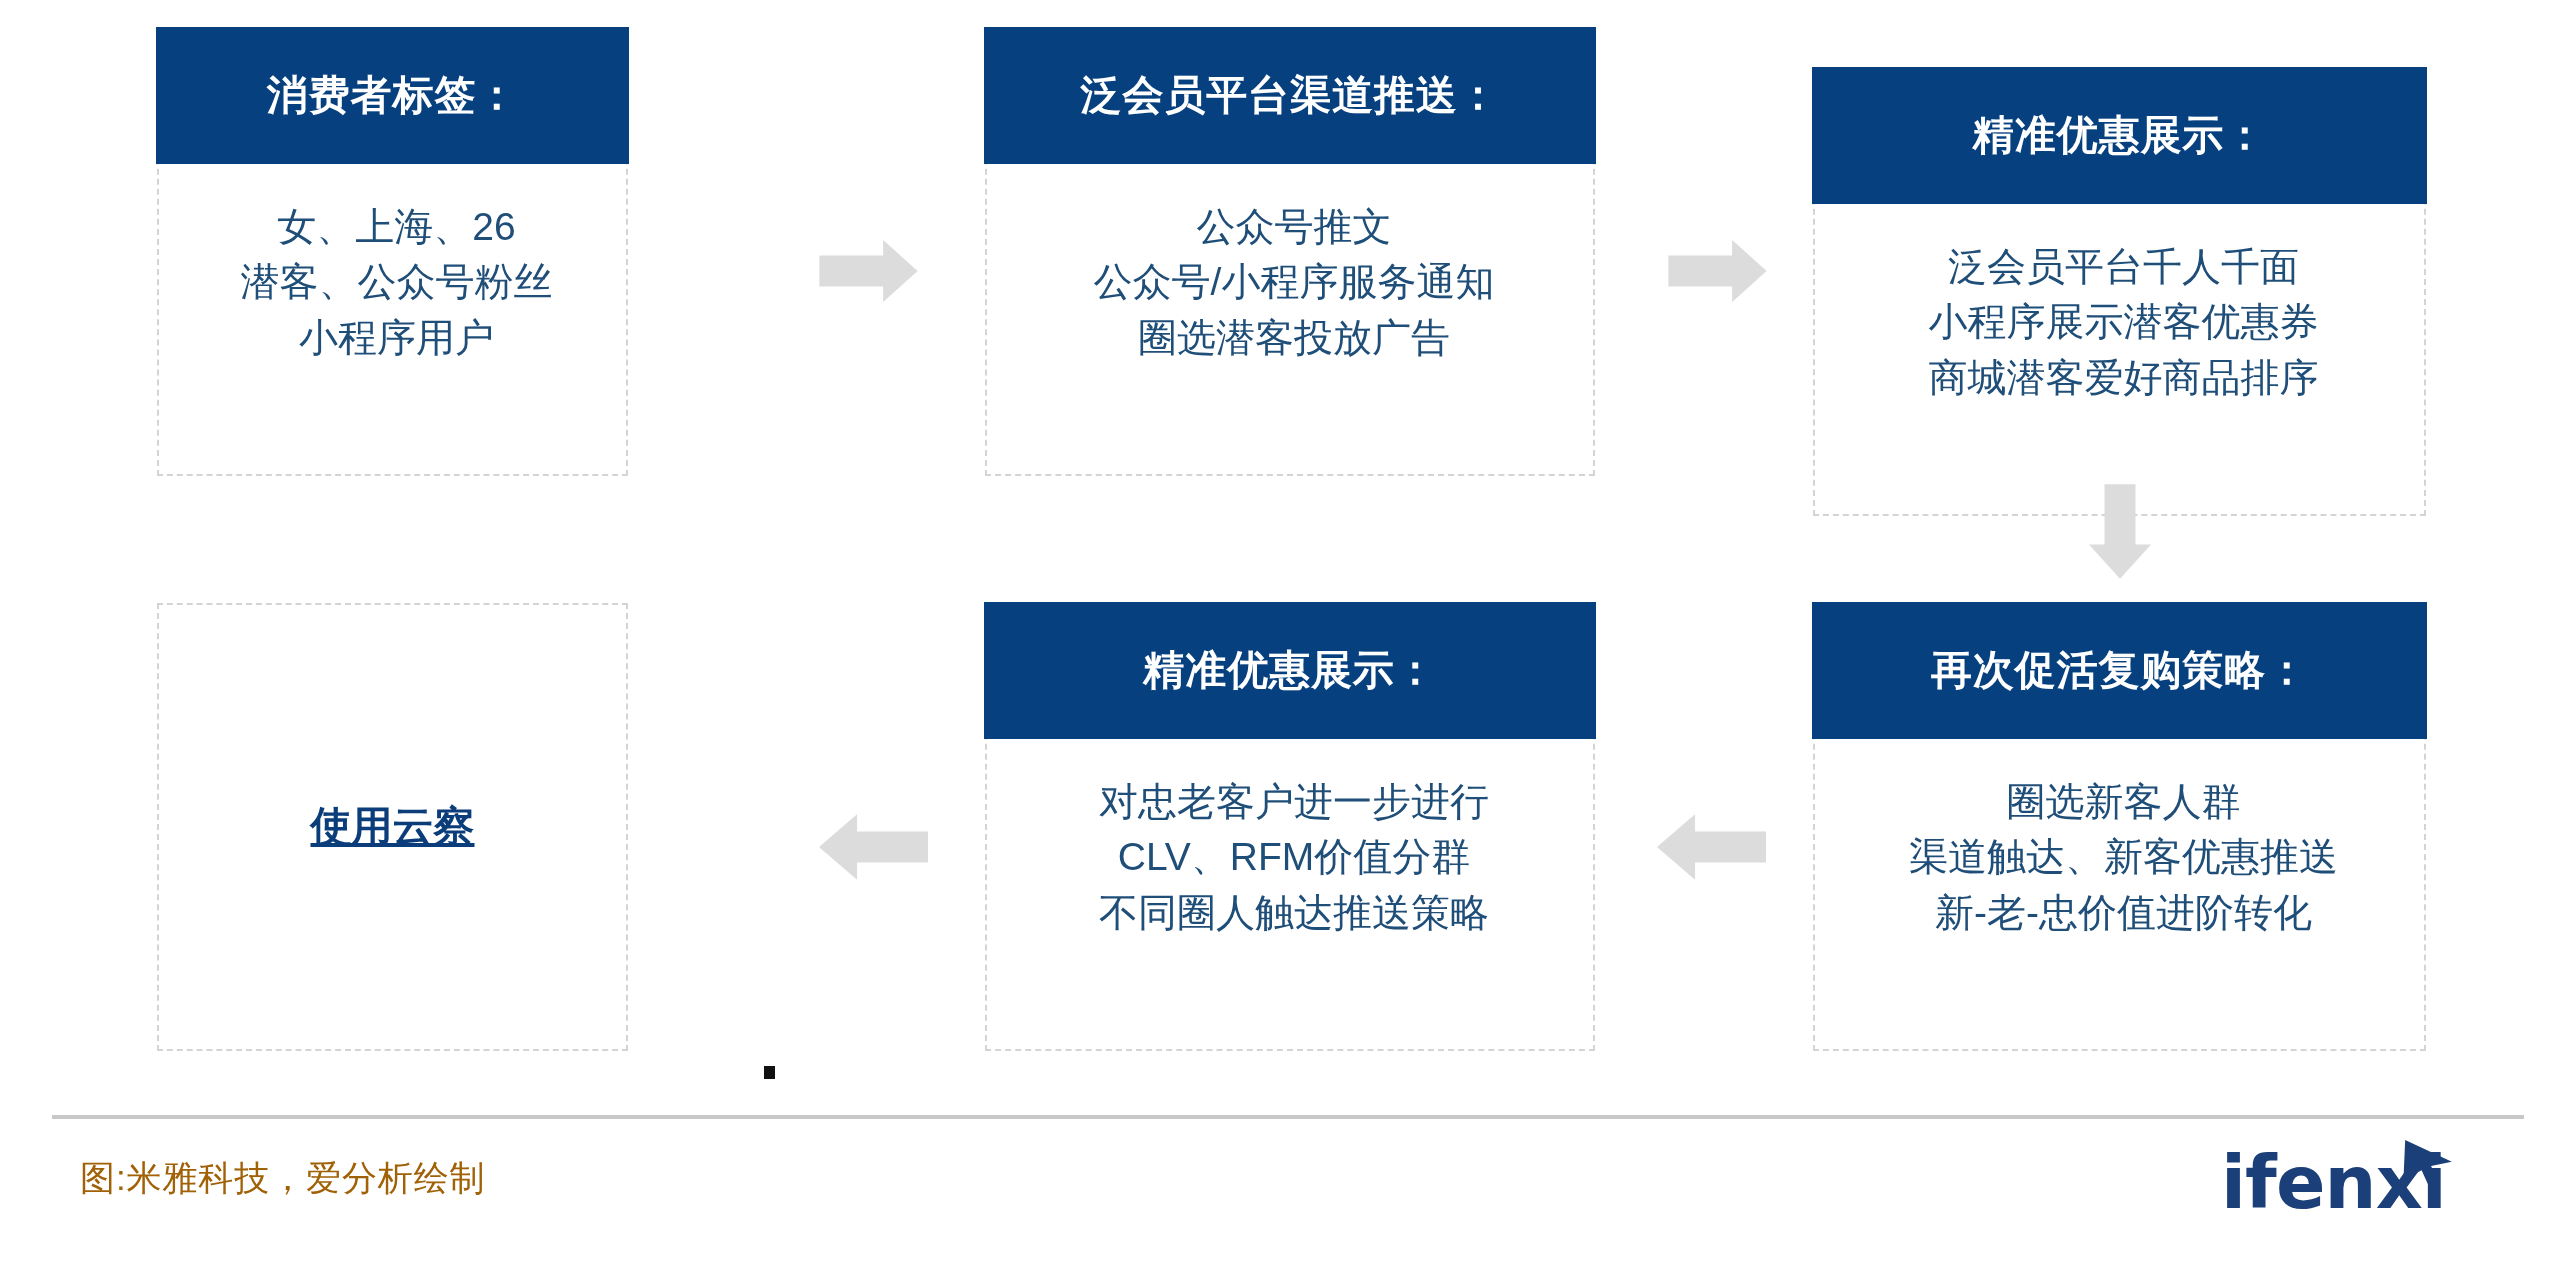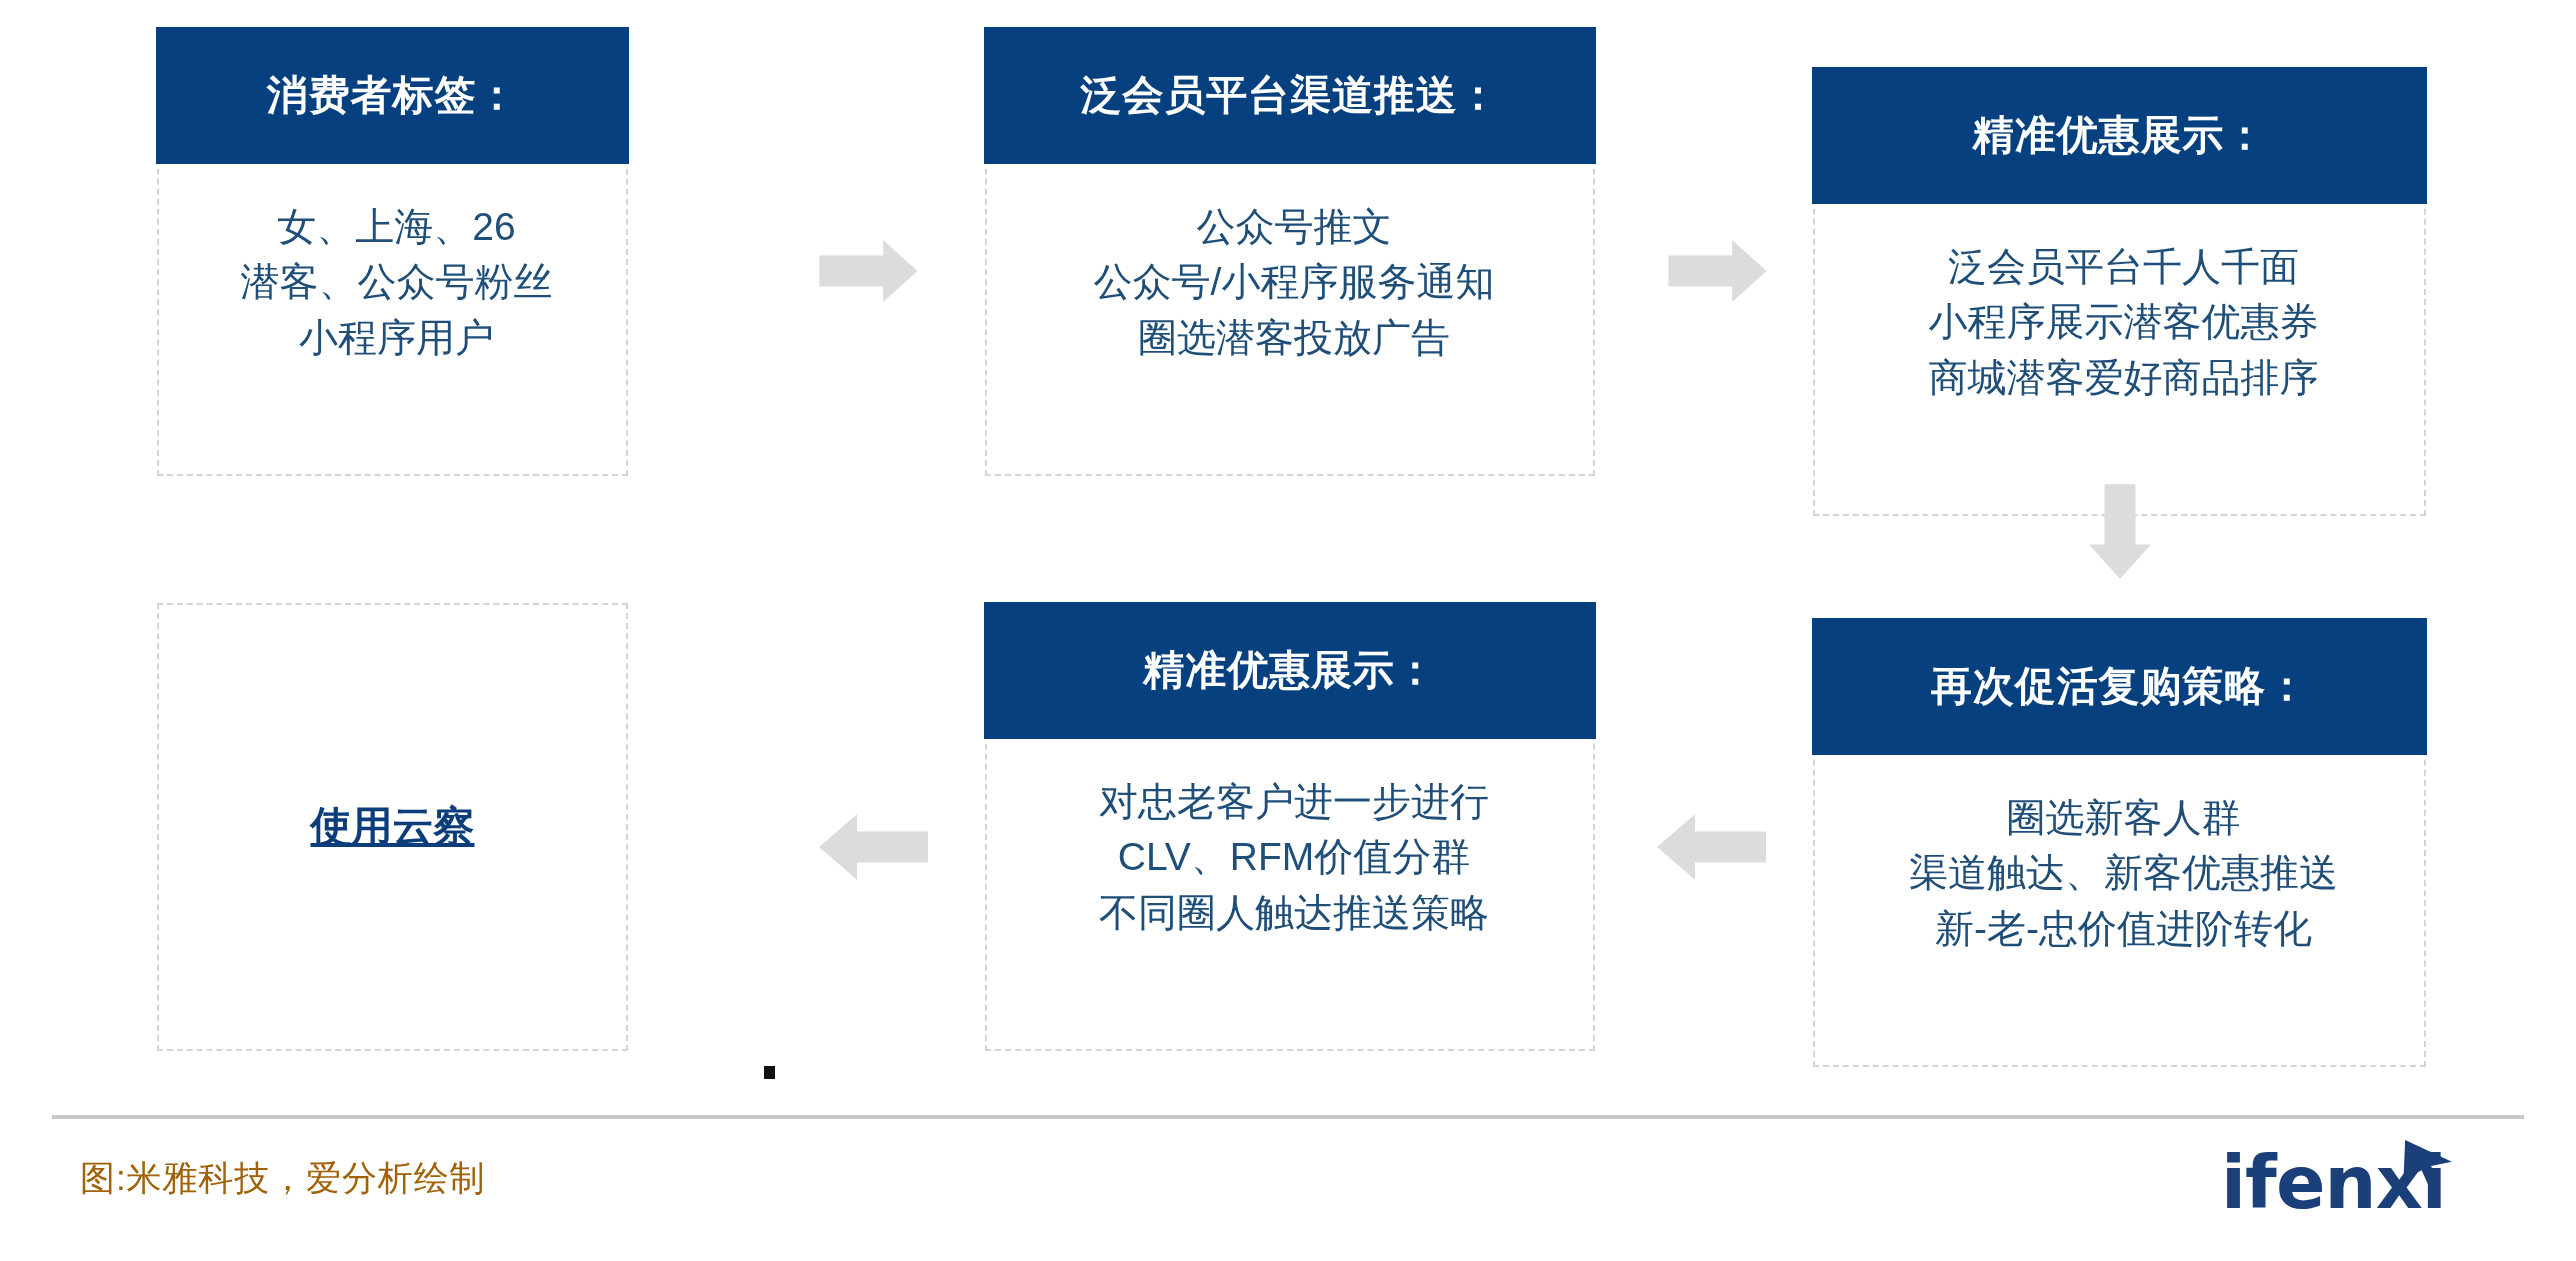--- a/index.html
+++ b/index.html
@@ -208,21 +208,21 @@
       <span class="line">不同圈人触达推送策略</span>
     </div>
   </div>
 
   <div class="arrow" style="left:1657px; top:814px;">
     <svg width="109" height="66" viewBox="0 0 126 76">
       <polygon points="0,38 44,0 44,20 126,20 126,56 44,56 44,76" fill="#dcdcdc"></polygon>
     </svg>
   </div>
 
-  <div class="box" style="left:1813px; top:603px; width:613px; height:448px;margin-top:16px;">
+  <div class="box" style="left:1813px; top:603px; width:613px; height:448px;">
     <div class="box-head">再次促活复购策略：</div>
     <div class="box-body with-head">
       <span class="line">圈选新客人群</span>
       <span class="line">渠道触达、新客优惠推送</span>
       <span class="line">新-老-忠价值进阶转化</span>
     </div>
   </div>
 
   <div id="stray-dot"></div>
 

